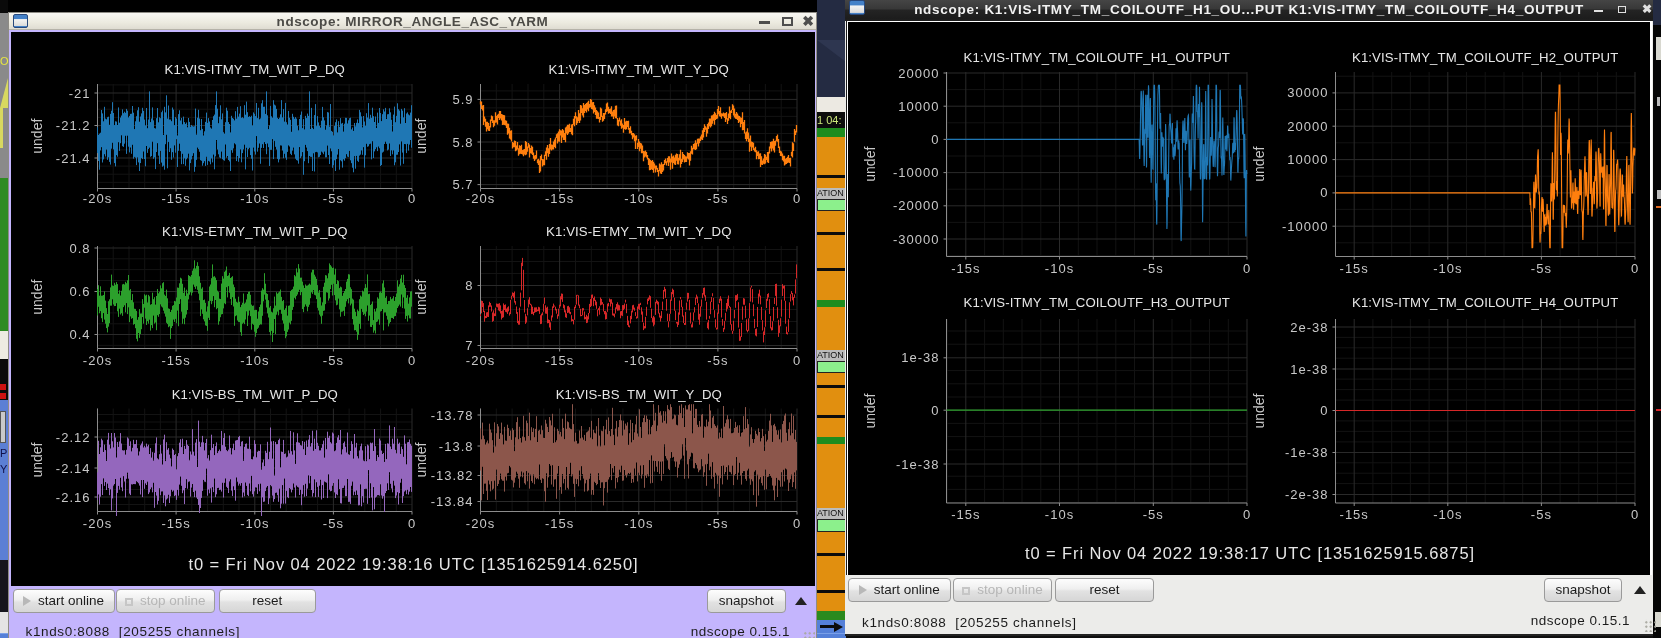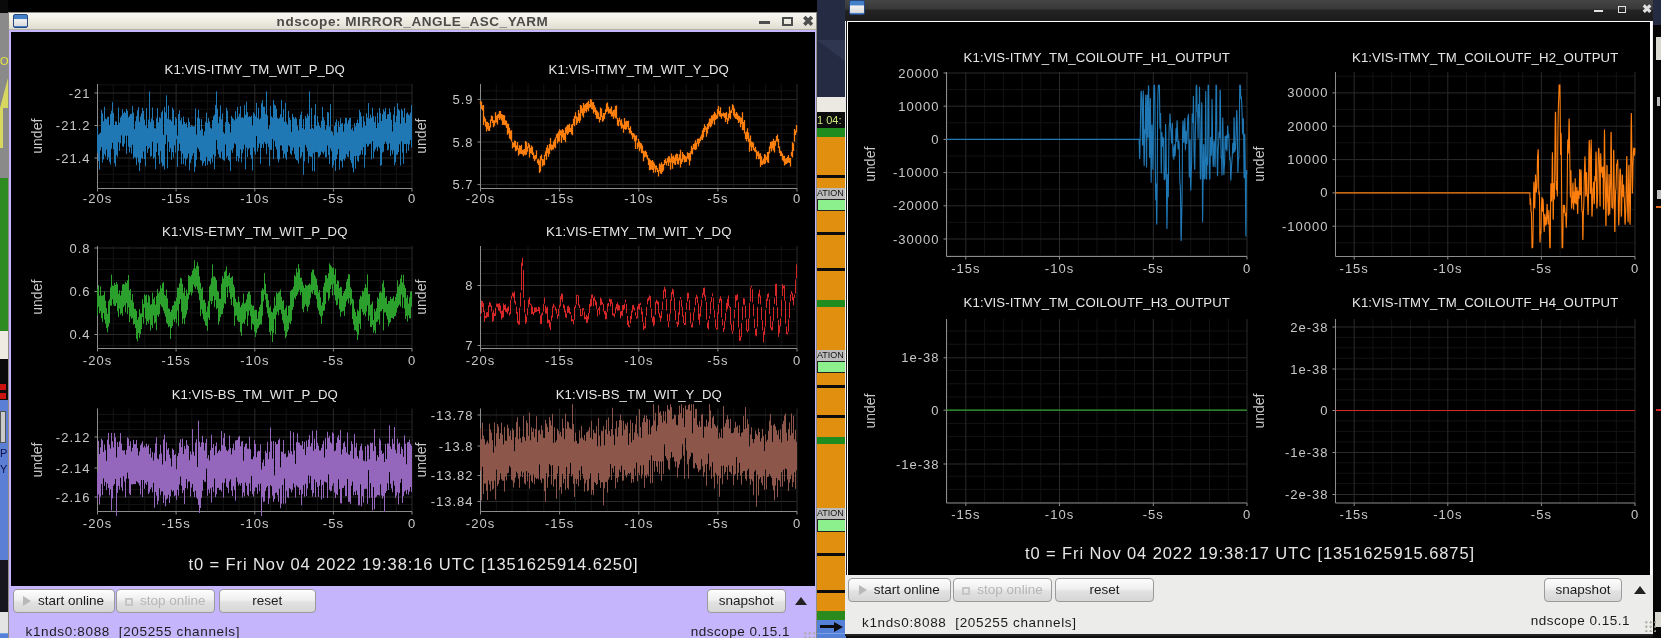--- a/index.html
+++ b/index.html
@@ -407,20 +407,21 @@
   <div class="btn" style="left:698px;top:576px;width:78.5px;height:24px;">snapshot</div>
   <div class="abs" style="left:786px;top:584px;width:0;height:0;border-left:6px solid transparent;border-right:6px solid transparent;border-bottom:8px solid #222"></div>
   <div class="abs" style="left:16.5px;top:611px;font-size:13.5px;letter-spacing:0.65px;color:#1c1c1c">k1nds0:8088&nbsp; [205255 channels]</div>
   <div class="abs" style="right:26px;top:611px;font-size:13.5px;letter-spacing:0.5px;color:#1c1c1c">ndscope 0.15.1</div>
   <div class="grip" style="left:793px;top:617px"></div>
 </div>
 
 <div class="abs" style="left:845px;top:0;width:808px;height:636px;background:#ececea">
   <div class="abs" style="left:0;top:0;width:808px;height:19px;background:linear-gradient(#454545,#383838 48%,#242424 52%,#1c1c1c)"></div>
   <div class="abs" style="left:4px;top:0;width:16px;height:15px;background:linear-gradient(#4481c8 0%,#4481c8 30%,#f2f2f2 38%,#dcdcdc 88%,#4481c8 94%);border:1px solid #28487c;border-radius:2px"></div>
+  <div class="abs" style="left:0;top:2px;width:808px;height:16px;text-align:center;font-size:13.5px;font-weight:bold;color:#f2f2f2;letter-spacing:0.72px">ndscope: K1:VIS-ITMY_TM_COILOUTF_H1_OU...PUT K1:VIS-ITMY_TM_COILOUTF_H4_OUTPUT</div>
   <div class="abs" style="left:749px;top:10px;width:9px;height:2px;background:#e0e0e0"></div>
   <div class="abs" style="left:773px;top:6px;width:8px;height:7px;border:1.5px solid #e0e0e0"></div>
   <div class="abs" style="left:796px;top:2px;width:12px;height:14px;color:#e0e0e0;font-size:12px;font-weight:bold;line-height:14px;text-align:center">✖</div>
   <div class="abs" style="left:1px;top:19px;width:806px;height:556px;background:#fff;border-left:1px solid #1a1a1a"></div>
   <div class="abs" style="left:0;top:19px;width:808px;height:2px;background:#1e1e1e"></div>
   <div class="abs" style="left:3px;top:22px;width:802px;height:553px;background:#000">
       <svg width="802" height="553" viewBox="0 0 802 553" style="position:absolute;left:0;top:0" font-family="Liberation Sans, sans-serif">
         <line x1="99.1" y1="50.0" x2="99.1" y2="234.5" stroke="#131313"></line>
         <line x1="136.6" y1="50.0" x2="136.6" y2="234.5" stroke="#131313"></line>
         <line x1="155.3" y1="50.0" x2="155.3" y2="234.5" stroke="#131313"></line>

